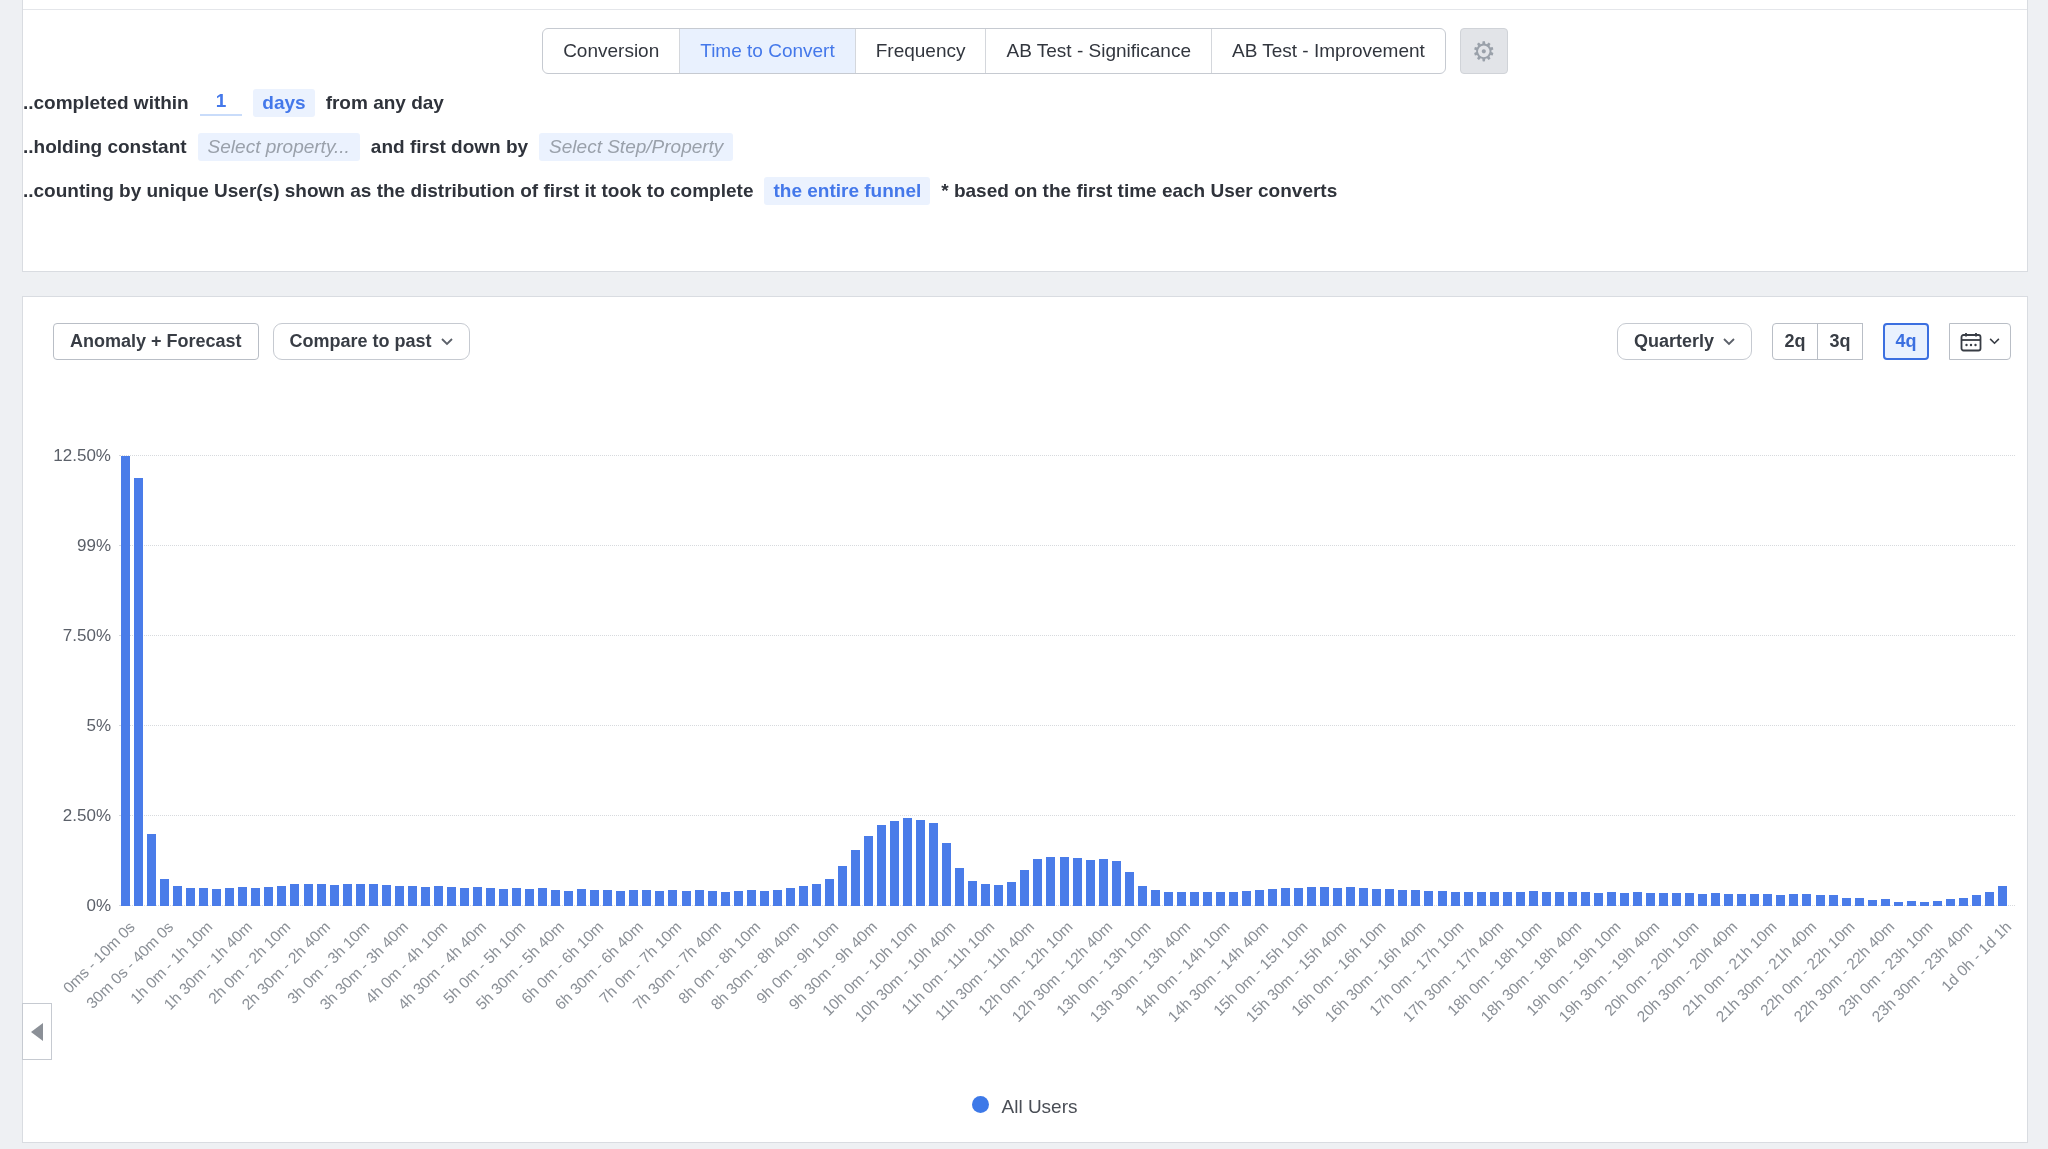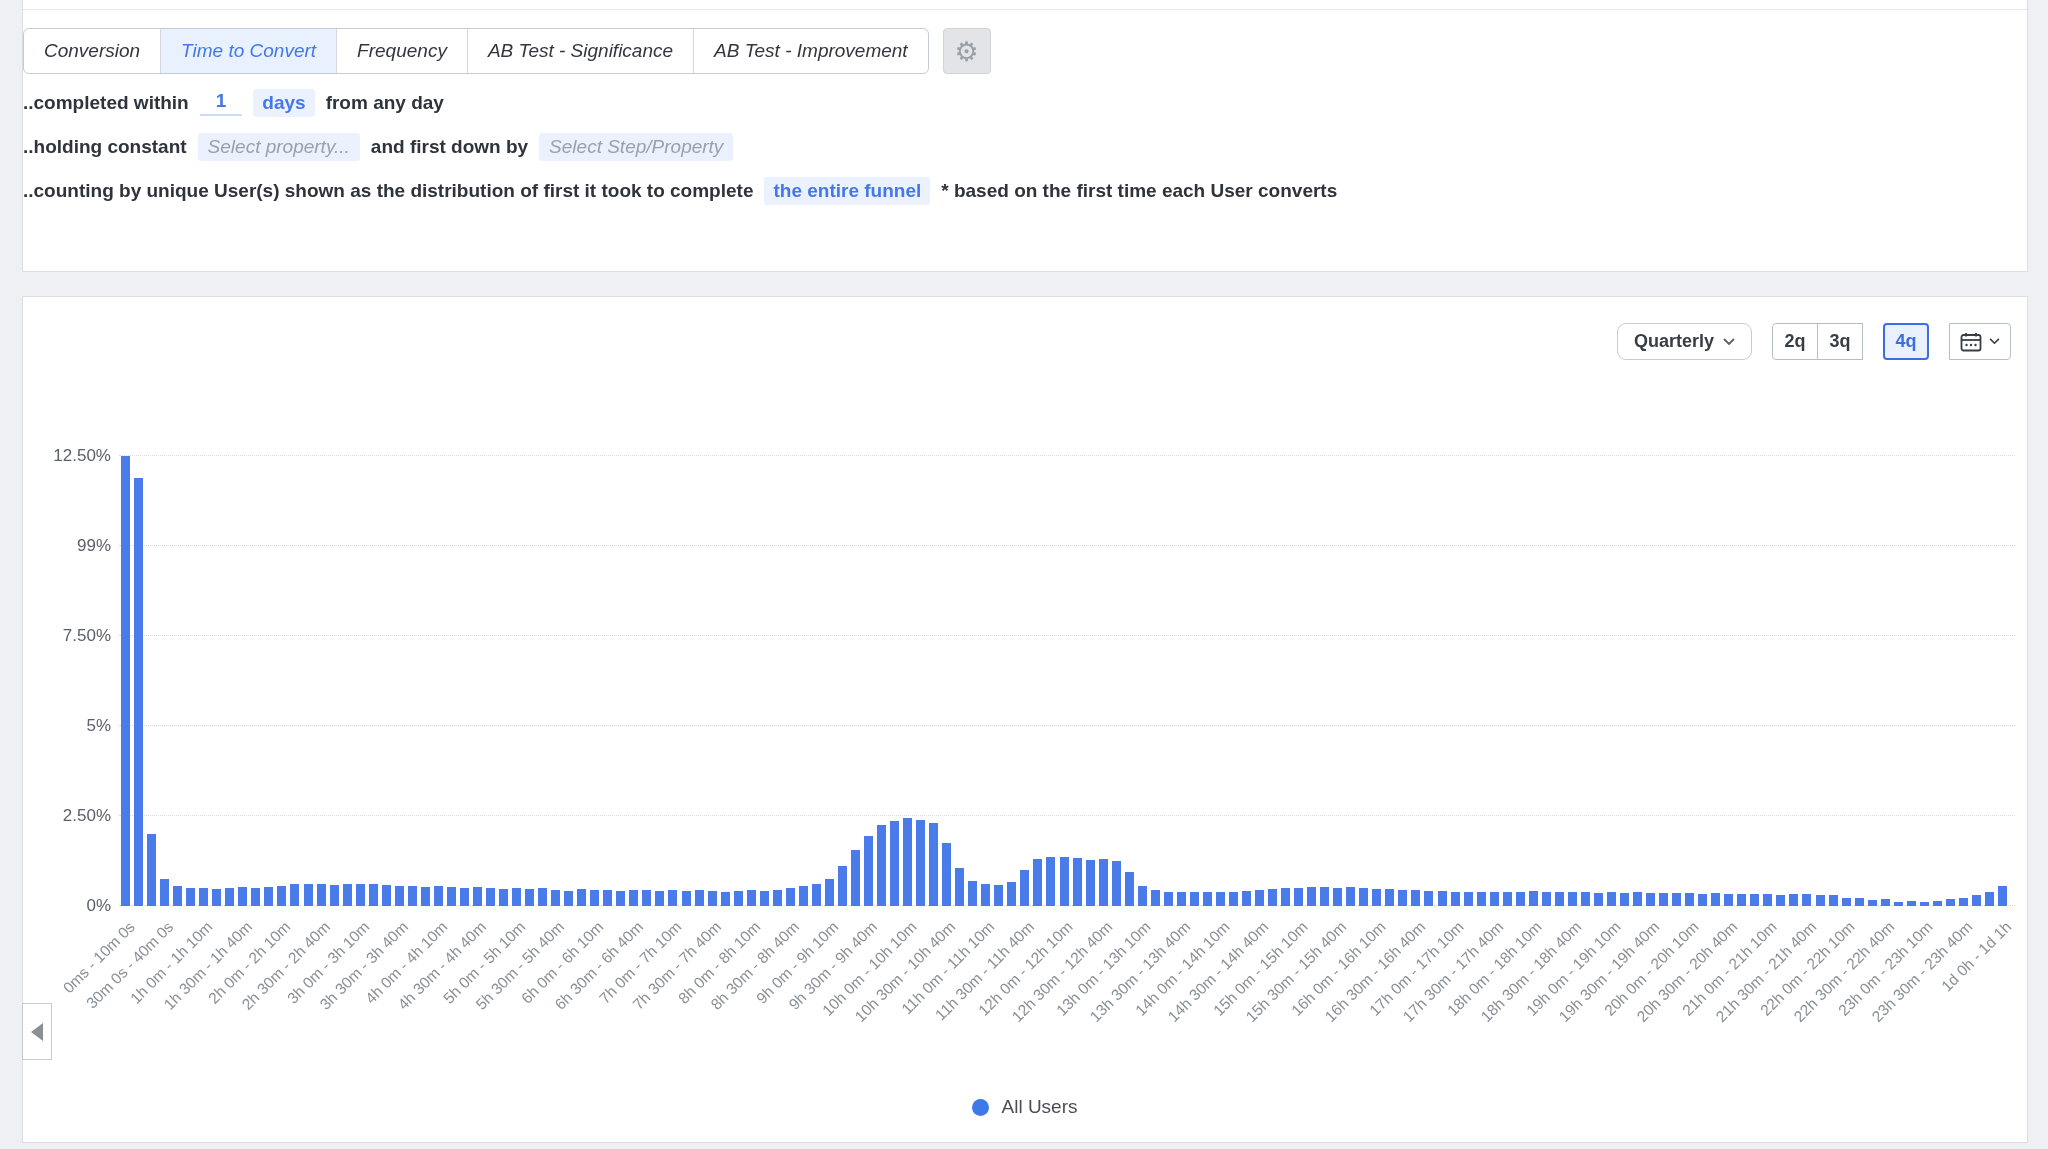--- a/index.html
+++ b/index.html
@@ -11,21 +11,21 @@
     color:#2f333b;
   }
   .panel {
     position:absolute; left:22px; width:2006px; background:#fff;
     border:1px solid #d9dce1;
   }
   #top-panel { top:0; height:272px; border-top:none; }
   .top-divider { position:absolute; top:9px; left:0; right:0; border-top:1px solid #e4e6ea; }
 
   
-  .tabs-row { position:relative; display:flex; justify-content:flex-start; align-items:center; margin-top:28px; gap:14px;font-style:italic; }
+  .tabs-row { position:relative; display:flex; justify-content:center; align-items:center; margin-top:28px; gap:14px; }
   .tabs { display:inline-flex; border:1px solid #c6cad1; border-radius:6px; overflow:hidden; background:#fff; }
   .tab {
     padding:0 20px; height:44px; line-height:44px; font-size:19px; color:#32363e;
     border-left:1px solid #d4d7dc; cursor:pointer; white-space:nowrap;
   }
   .tab:first-child { border-left:none; }
   .tab.active { background:#e9f1fe; color:#4478ea; }
   .gear-btn {
     width:48px; height:46px; background:#e2e4e8; border:1px solid #d0d3d8; border-radius:4px;
     display:flex; align-items:center; justify-content:center;
@@ -72,21 +72,21 @@
   #plot { position:absolute; left:96px; top:159px; width:1896px; height:450px; }
   .gridline { position:absolute; left:0; width:100%; border-top:1px dotted #d7dade; height:0; }
   .bar { position:absolute; bottom:0; width:9px; background:#4a7ce9; }
   .y-label { position:absolute; width:80px; left:8px; text-align:right; font-size:17px; color:#5b6069; }
   .x-label {
     position:absolute; white-space:nowrap; font-size:15.5px; color:#8b9097;
     transform:rotate(-45deg); transform-origin:100% 0;
   }
 
   
-  .legend { position:absolute; bottom:24px; left:0; width:100%; display:flex; justify-content:center; align-items:center; gap:12px; }
+  .legend { position:absolute; bottom:24px; left:0; width:100%; display:flex; justify-content:center; align-items:flex-start; gap:12px; }
   .legend-dot { width:17px; height:17px; border-radius:50%; background:#3d79e8; }
   .legend-label { font-size:19px; color:#4a4e56; }
 
   
   .collapse-handle {
     position:absolute; left:-1px; top:706px; width:30px; height:57px; background:#fff;
     border:1px solid #c6cad1; display:flex; align-items:center; justify-content:center; cursor:pointer;
   }
   .tri-left { width:0; height:0; border-top:9px solid transparent; border-bottom:9px solid transparent; border-right:12px solid #8b9097; }
 </style>
@@ -126,20 +126,29 @@
   <div class="query-line">
     <span>..counting by unique User(s) shown as the distribution of first it took to complete</span>
     <span class="chip-blue">the entire funnel</span>
     <span>* based on the first time each User converts</span>
   </div>
 
 </div>
 
 <div class="panel" id="chart-panel">
 
+  <div class="chart-toolbar-left">
+    <button class="btn">Anomaly + Forecast</button>
+    <button class="btn round">
+      <span>Compare to past</span>
+      <svg class="chev" width="12" height="8" viewBox="0 0 12 8">
+          <path d="M1 1l5 5 5-5" stroke="#5b6069" stroke-width="1.8" fill="none"></path>
+        </svg>
+    </button>
+  </div>
 
   <div class="chart-toolbar-right">
     <button class="btn round">
       <span>Quarterly</span>
       <svg class="chev" width="12" height="8" viewBox="0 0 12 8">
           <path d="M1 1l5 5 5-5" stroke="#5b6069" stroke-width="1.8" fill="none"></path>
         </svg>
     </button>
     <span class="seg">
       <span id="seg-buttons" style="display:inline-flex">

